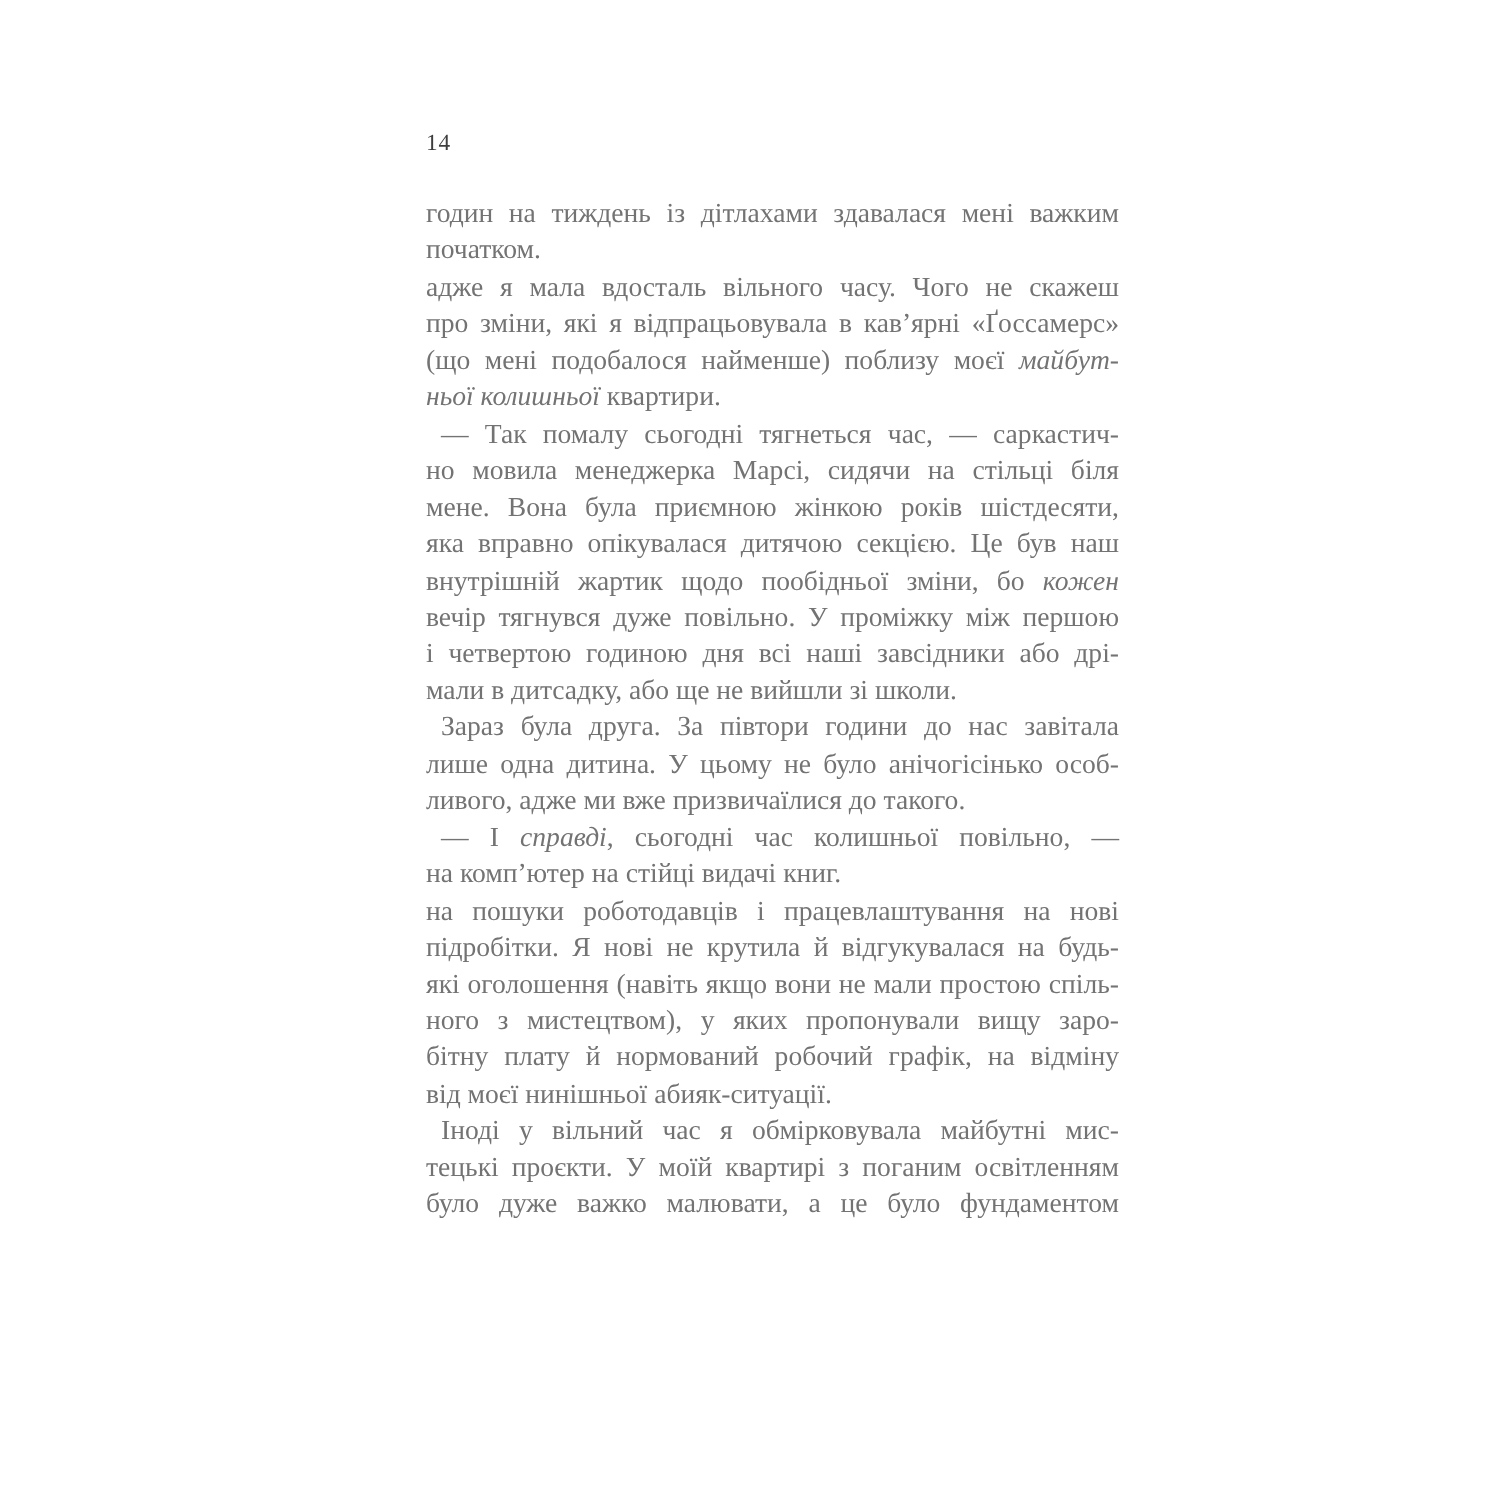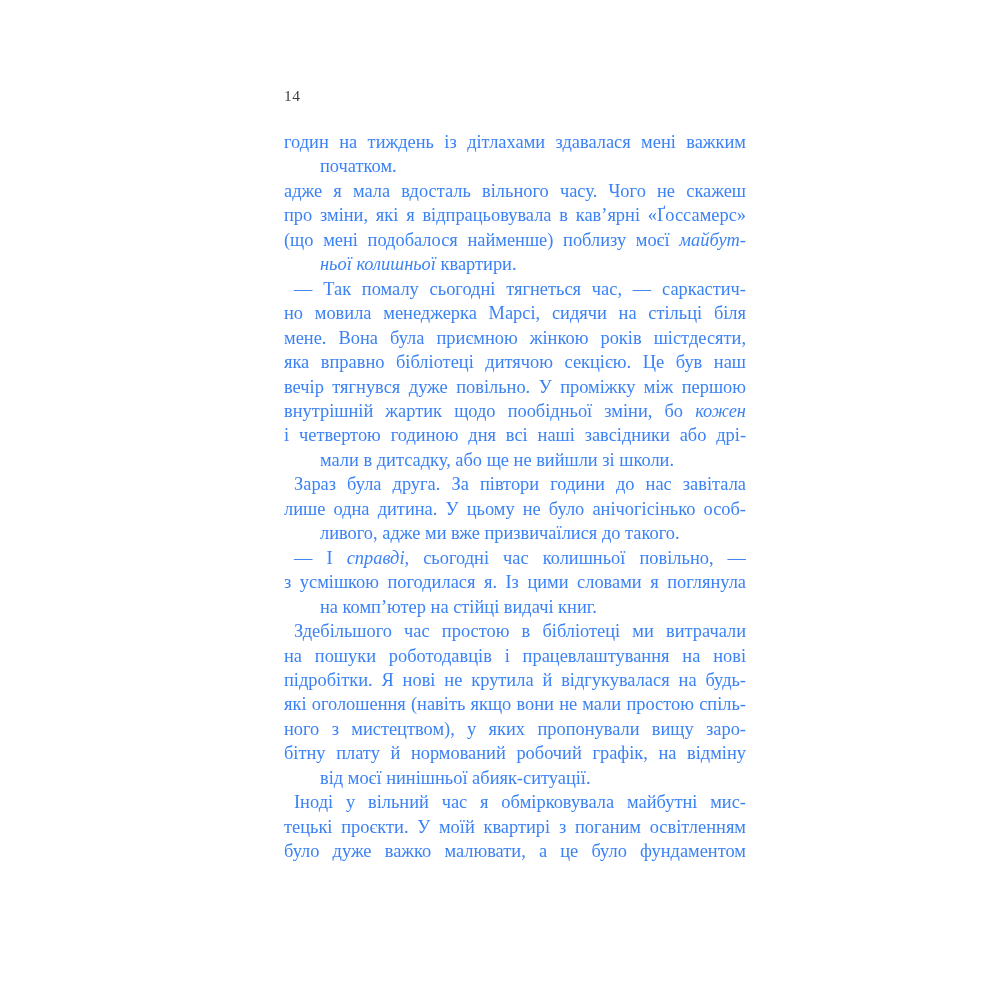--- a/index.html
+++ b/index.html
@@ -29,30 +29,29 @@
       letter-spacing: 0.5px;
       color: #3e3e3e;
     }
     .text-block {
       position: absolute;
       left: 284px;
       top: 130px;
       width: 462px;
       font-size: 18.4px;
       line-height: 24.45px;
-      color: #3b82f6;
+      color: #737373;
     }
     .line {
       white-space: nowrap;
       text-align: justify;
       text-align-last: justify;
     }
     .line.last {
       text-align-last: left;
-      margin-left: 36px;
     }
     .line.indent {
       text-indent: 10px;
     }
     .line i {
       font-style: italic;
     }
   </style>
 </head>
 <body>
@@ -62,32 +61,30 @@
   <div class="text-block" id="text-block">
       <div class="line"><span>годин на тиждень із дітлахами здавалася мені важким</span></div>
       <div class="line last"><span>початком.</span></div>
       <div class="line"><span>адже я мала вдосталь вільного часу. Чого не скажеш</span></div>
       <div class="line"><span>про зміни, які я відпрацьовувала в кав’ярні «Ґоссамерс»</span></div>
       <div class="line"><span>(що мені подобалося найменше) поблизу моєї </span><i>майбут-</i></div>
       <div class="line last"><i>ньої колишньої</i><span> квартири.</span></div>
       <div class="line indent"><span>— Так помалу сьогодні тягнеться час, — саркастич-</span></div>
       <div class="line"><span>но мовила менеджерка Марсі, сидячи на стільці біля</span></div>
       <div class="line"><span>мене. Вона була приємною жінкою років шістдесяти,</span></div>
-      <div class="line"><span>яка вправно бібліотеці дитячою секцією. Це був наш</span></div>
+      <div class="line"><span>яка вправно опікувалася дитячою секцією. Це був наш</span></div>
+      <div class="line"><span>внутрішній жартик щодо пообідньої зміни, бо </span><i>кожен</i></div>
       <div class="line"><span>вечір тягнувся дуже повільно. У проміжку між першою</span></div>
-      <div class="line"><span>внутрішній жартик щодо пообідньої зміни, бо </span><i>кожен</i></div>
       <div class="line"><span>і четвертою годиною дня всі наші завсідники або дрі-</span></div>
       <div class="line last"><span>мали в дитсадку, або ще не вийшли зі школи.</span></div>
       <div class="line indent"><span>Зараз була друга. За півтори години до нас завітала</span></div>
       <div class="line"><span>лише одна дитина. У цьому не було анічогісінько особ-</span></div>
       <div class="line last"><span>ливого, адже ми вже призвичаїлися до такого.</span></div>
       <div class="line indent"><span>— І </span><i>справді</i><span>, сьогодні час колишньої повільно, —</span></div>
-      <div class="line"><span>з усмішкою погодилася я. Із цими словами я поглянула</span></div>
       <div class="line last"><span>на комп’ютер на стійці видачі книг.</span></div>
-      <div class="line indent"><span>Здебільшого час простою в бібліотеці ми витрачали</span></div>
       <div class="line"><span>на пошуки роботодавців і працевлаштування на нові</span></div>
       <div class="line"><span>підробітки. Я нові не крутила й відгукувалася на будь-</span></div>
       <div class="line"><span>які оголошення (навіть якщо вони не мали простою спіль-</span></div>
       <div class="line"><span>ного з мистецтвом), у яких пропонували вищу заро-</span></div>
       <div class="line"><span>бітну плату й нормований робочий графік, на відміну</span></div>
       <div class="line last"><span>від моєї нинішньої абияк-ситуації.</span></div>
       <div class="line indent"><span>Іноді у вільний час я обмірковувала майбутні мис-</span></div>
       <div class="line"><span>тецькі проєкти. У моїй квартирі з поганим освітленням</span></div>
       <div class="line"><span>було дуже важко малювати, а це було фундаментом</span></div>
     </div>

